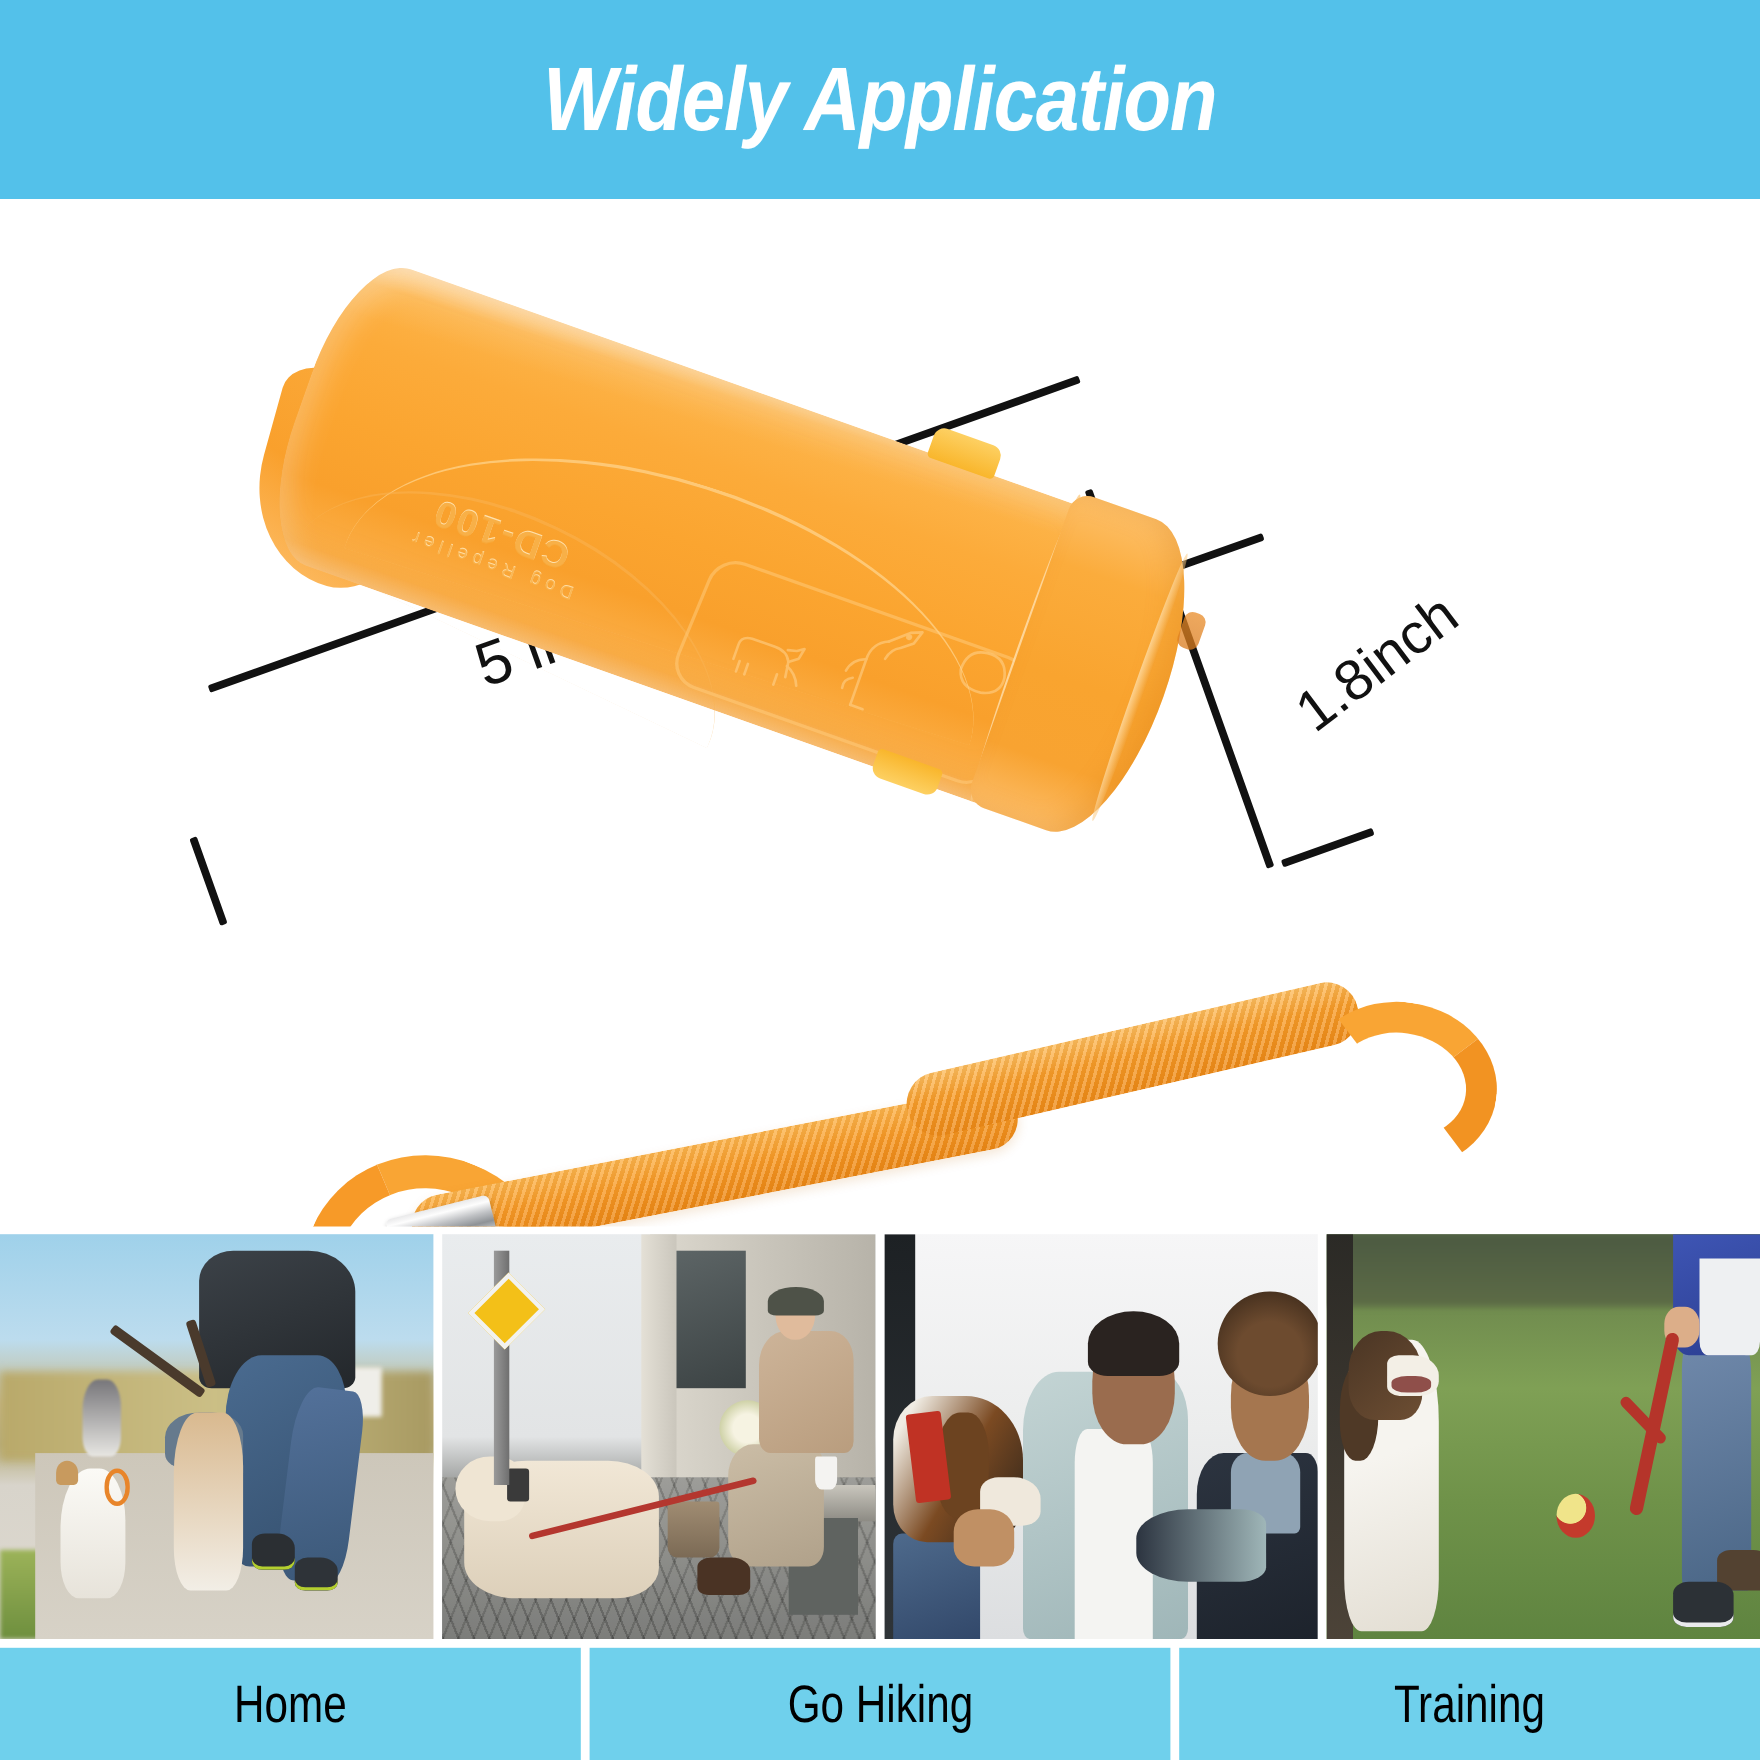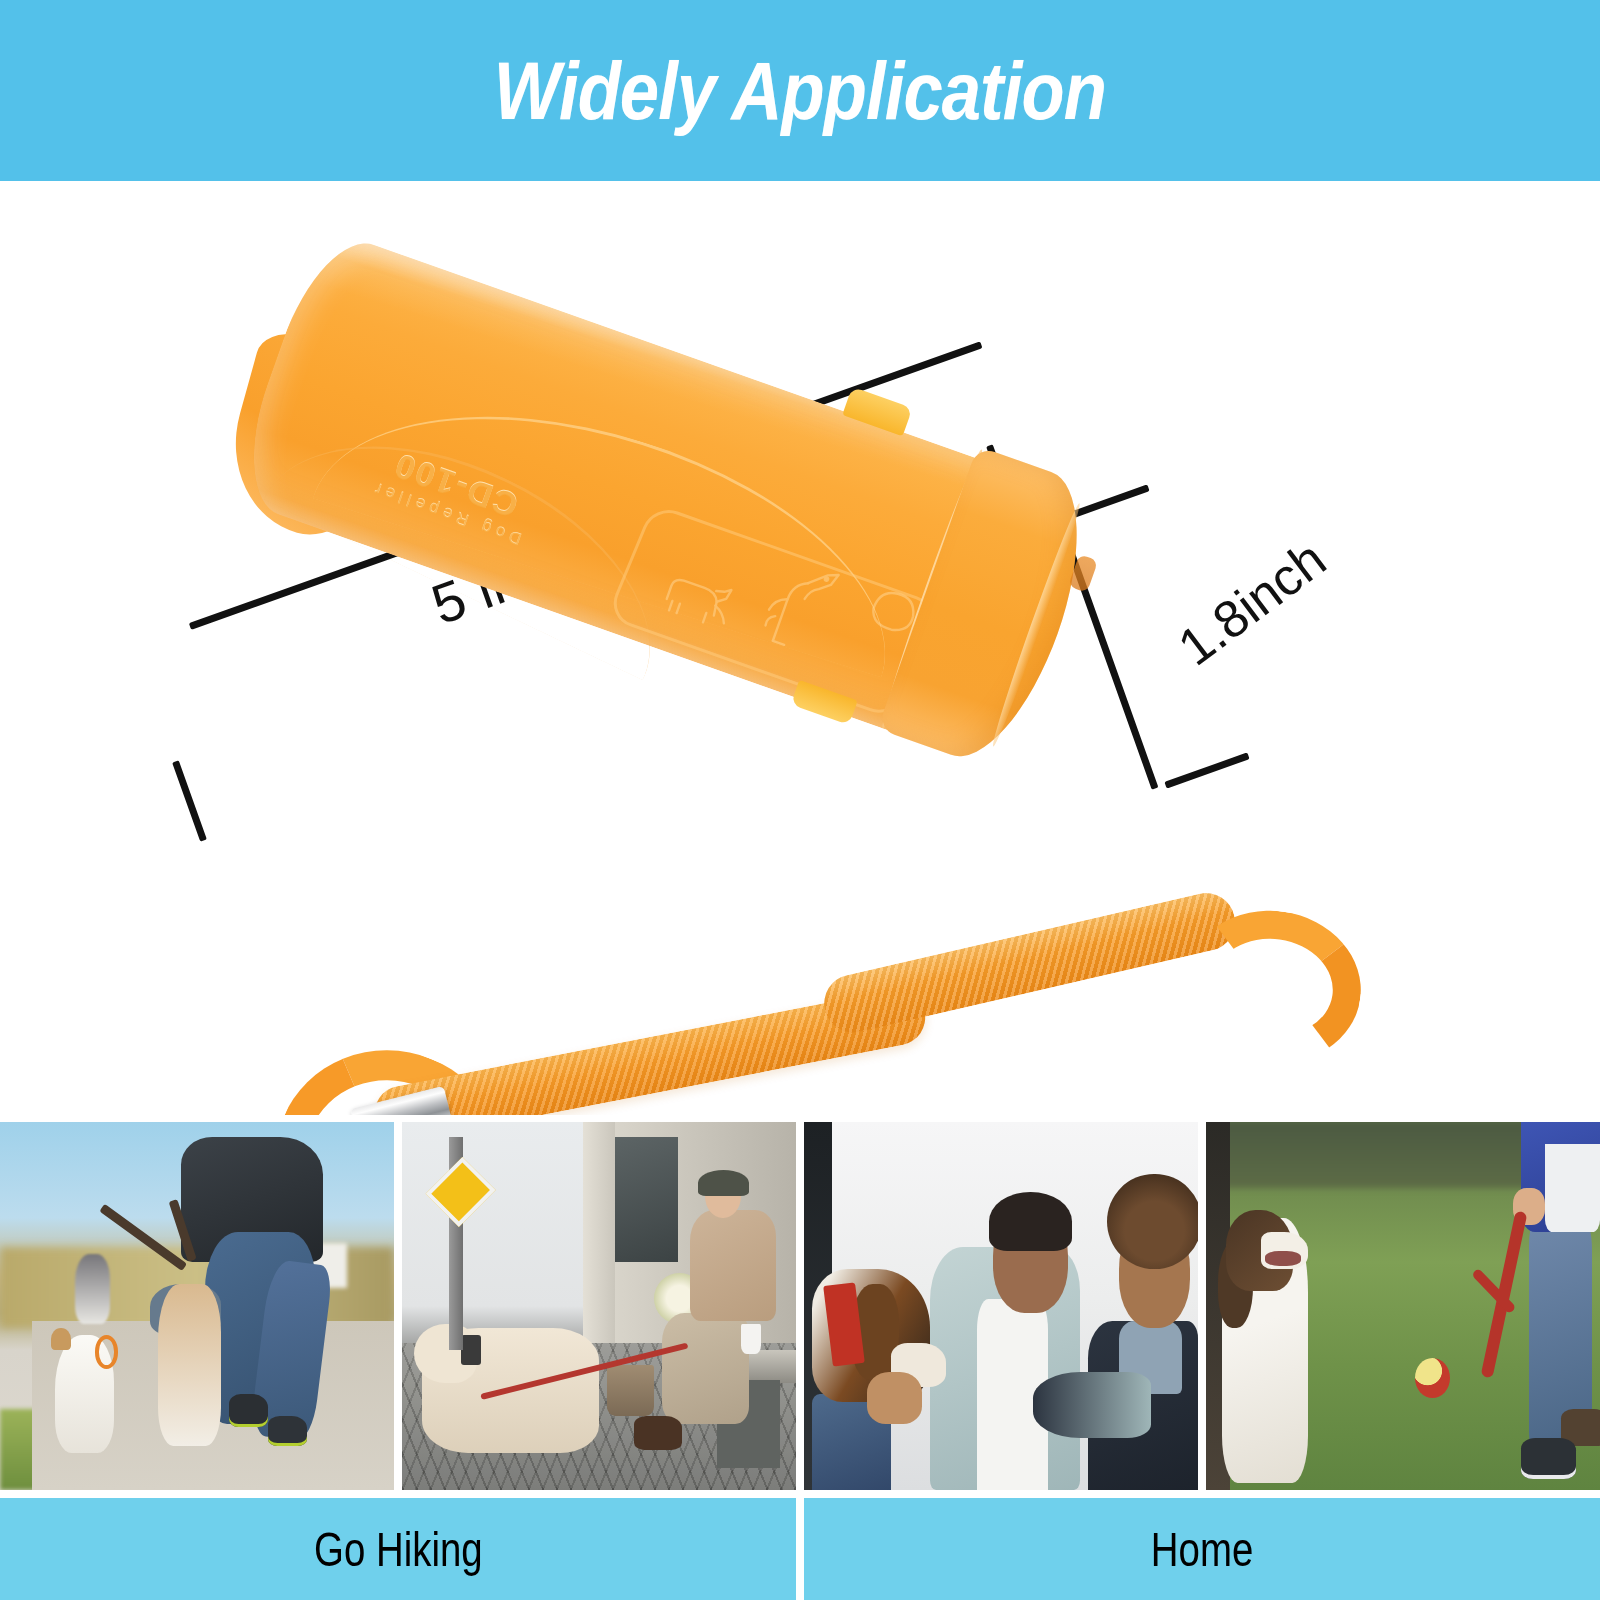--- a/index.html
+++ b/index.html
@@ -599,18 +599,21 @@
     <div class="dog"></div>
       <div class="dog-ear"></div>
       <div class="dog-head"></div>
     <div class="dog-muzzle"></div>
       <div class="dog-mouth"></div>
   </div>
 </div>
 
 <div id="caption-strip">
   <div class="caption">
+    <span>Home</span>
+  </div>
+  <div class="caption">
     <span>Go Hiking</span>
   </div>
   <div class="caption">
-    <span>Home</span>
+    <span>Training</span>
   </div>
 </div>
 
 </body></html>

